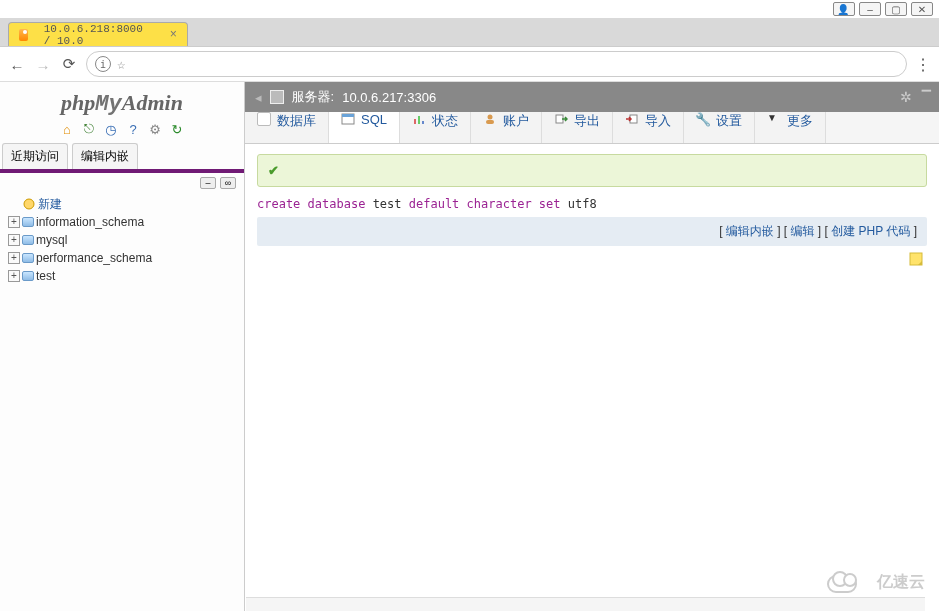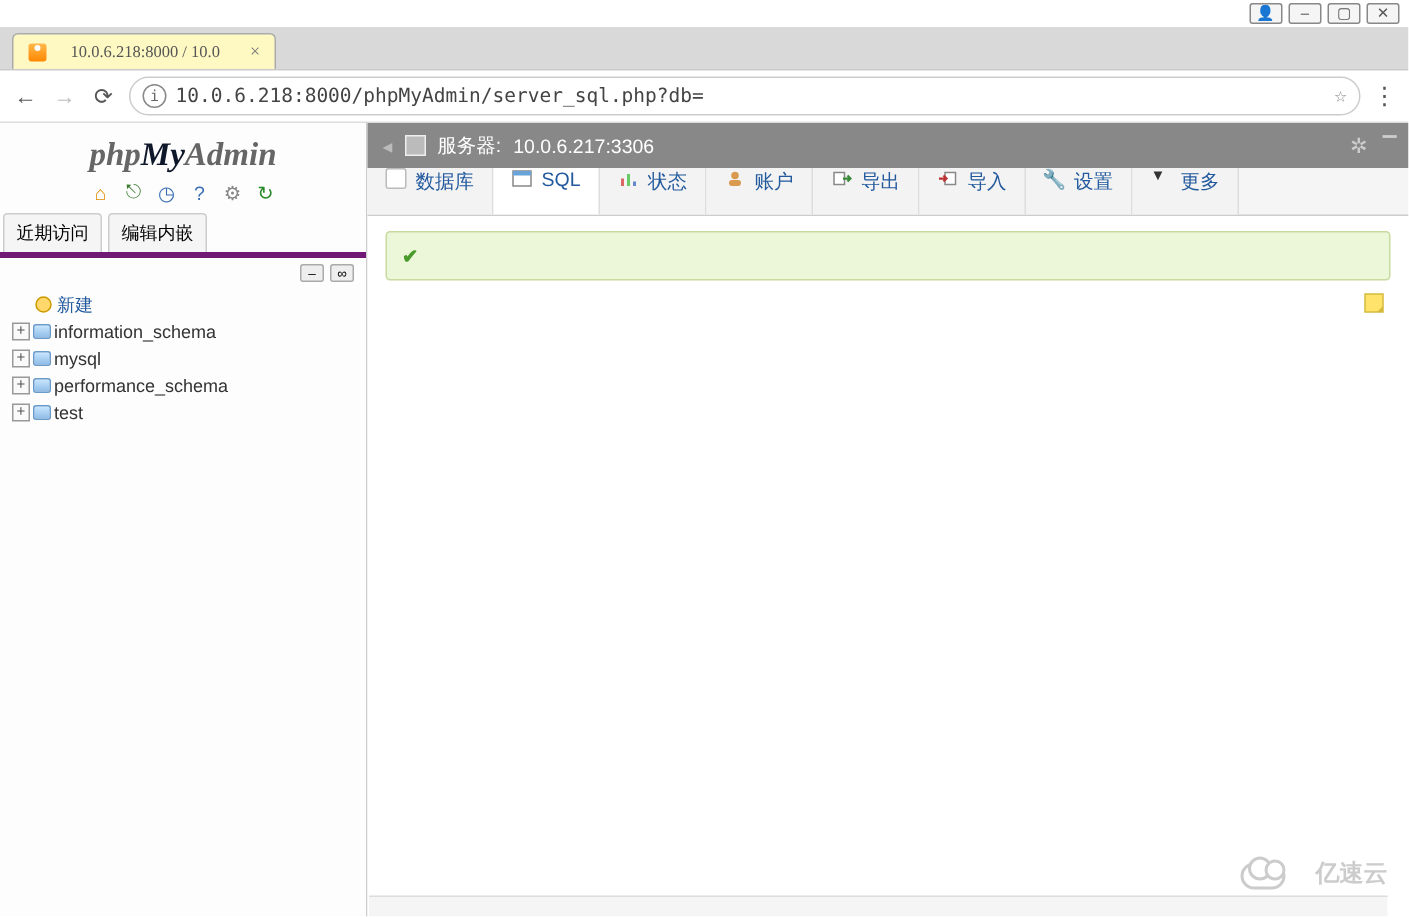--- a/index.html
+++ b/index.html
@@ -33,31 +33,31 @@
   }
   
   .tabstrip {
     height: 28px;
     background: #d9d9d9;
     display: flex;
     align-items: flex-end;
     padding-left: 8px;
   }
   .tab {
-    background: #fef9c3;
+    background: #fde047;
     border: 1px solid #aaa;
     border-bottom: none;
     border-radius: 4px 4px 0 0;
     height: 24px;
     padding: 0 10px;
     display: flex;
     align-items: center;
     gap: 16px;
     font-size: 11px;
-    font-family: Liberation Serif, serif;
+    font-family: Liberation Mono, monospace;
     color: #555;
     max-width: 180px;
   }
   .tab .favicon {
     width: 12px; height: 12px;
     background: linear-gradient(#ffb84d,#ff8800);
     border-radius: 2px;
     position: relative;
   }
   .tab .favicon::after{
@@ -120,21 +120,21 @@
   }
   .logo {
     text-align: center;
     padding: 8px 0 4px;
     font-weight: bold;
     font-style: italic;
     font-size: 22px;
     font-family: Georgia, serif;
   }
   .logo .p1 { color: #666; margin-top: 14px; }
-  .logo .p2 { color: #0f172a; }
+  .logo .p2 { color: #737373; font-family: Liberation Mono, monospace; }
   .logo .p3 { color: #666; }
   .sidebar-tools {
     display:flex;justify-content:center;gap:6px;padding-bottom:6px;
   }
   .sidebar-tools .ico{
     width:16px;height:16px;display:flex;align-items:center;justify-content:center;font-size:13px;
   }
   .sidebar-tabs{
     display:flex;border-bottom:4px solid #701a75;
   }
@@ -248,21 +248,20 @@
     <span class="close-x">×</span>
   </div>
 </div>
 
 <div class="toolbar">
   <div class="nav-icon">←</div>
   <div class="nav-icon" style="color:#bbb">→</div>
   <div class="nav-icon">⟳</div>
   <div class="url-bar">
     <span class="info-icon">i</span>
-    <span style="flex:1">10.0.6.218:8000/phpMyAdmin/server_sql.php?db=</span>
     <span class="star">☆</span>
   </div>
   <div class="menu-dots">⋮</div>
 </div>
 
 <div class="workspace">
 
   <div class="sidebar">
     <div class="logo">
       <span class="p1">php</span><span class="p2">My</span><span class="p3">Admin</span>
@@ -388,21 +387,35 @@
         <span>更多</span>
       </div>
     </div>
 
     <div class="body-area">
 
       <div class="msgbox">
         <span class="ok-icon">✔</span>
       </div>
 
-
+      <div class="sqlbox">
+        <span class="kw">create</span>
+        <span class="kw">database</span>
+        <span class="ident">test</span>
+        <span class="kw">default</span>
+        <span class="kw">character</span>
+        <span class="kw">set</span>
+        <span class="ident">utf8</span>
+      </div>
+
+      <div class="actionbar">
+        <span>[ </span><a>编辑内嵌</a><span> ]</span>
+        <span>[ </span><a>编辑</a><span> ]</span>
+        <span>[ </span><a>创建 PHP 代码</a><span> ]</span>
+      </div>
 
       <svg class="sticky-note" viewBox="0 0 14 14">
         <rect class="sticky-note-rect" x="1" y="1" width="12" height="12"></rect>
         <path d="M9 13 L13 9 L13 13 Z" fill="#d6bb3a"></path>
       </svg>
     </div>
   </div>
 </div>
 
 <div class="hscroll"></div>

